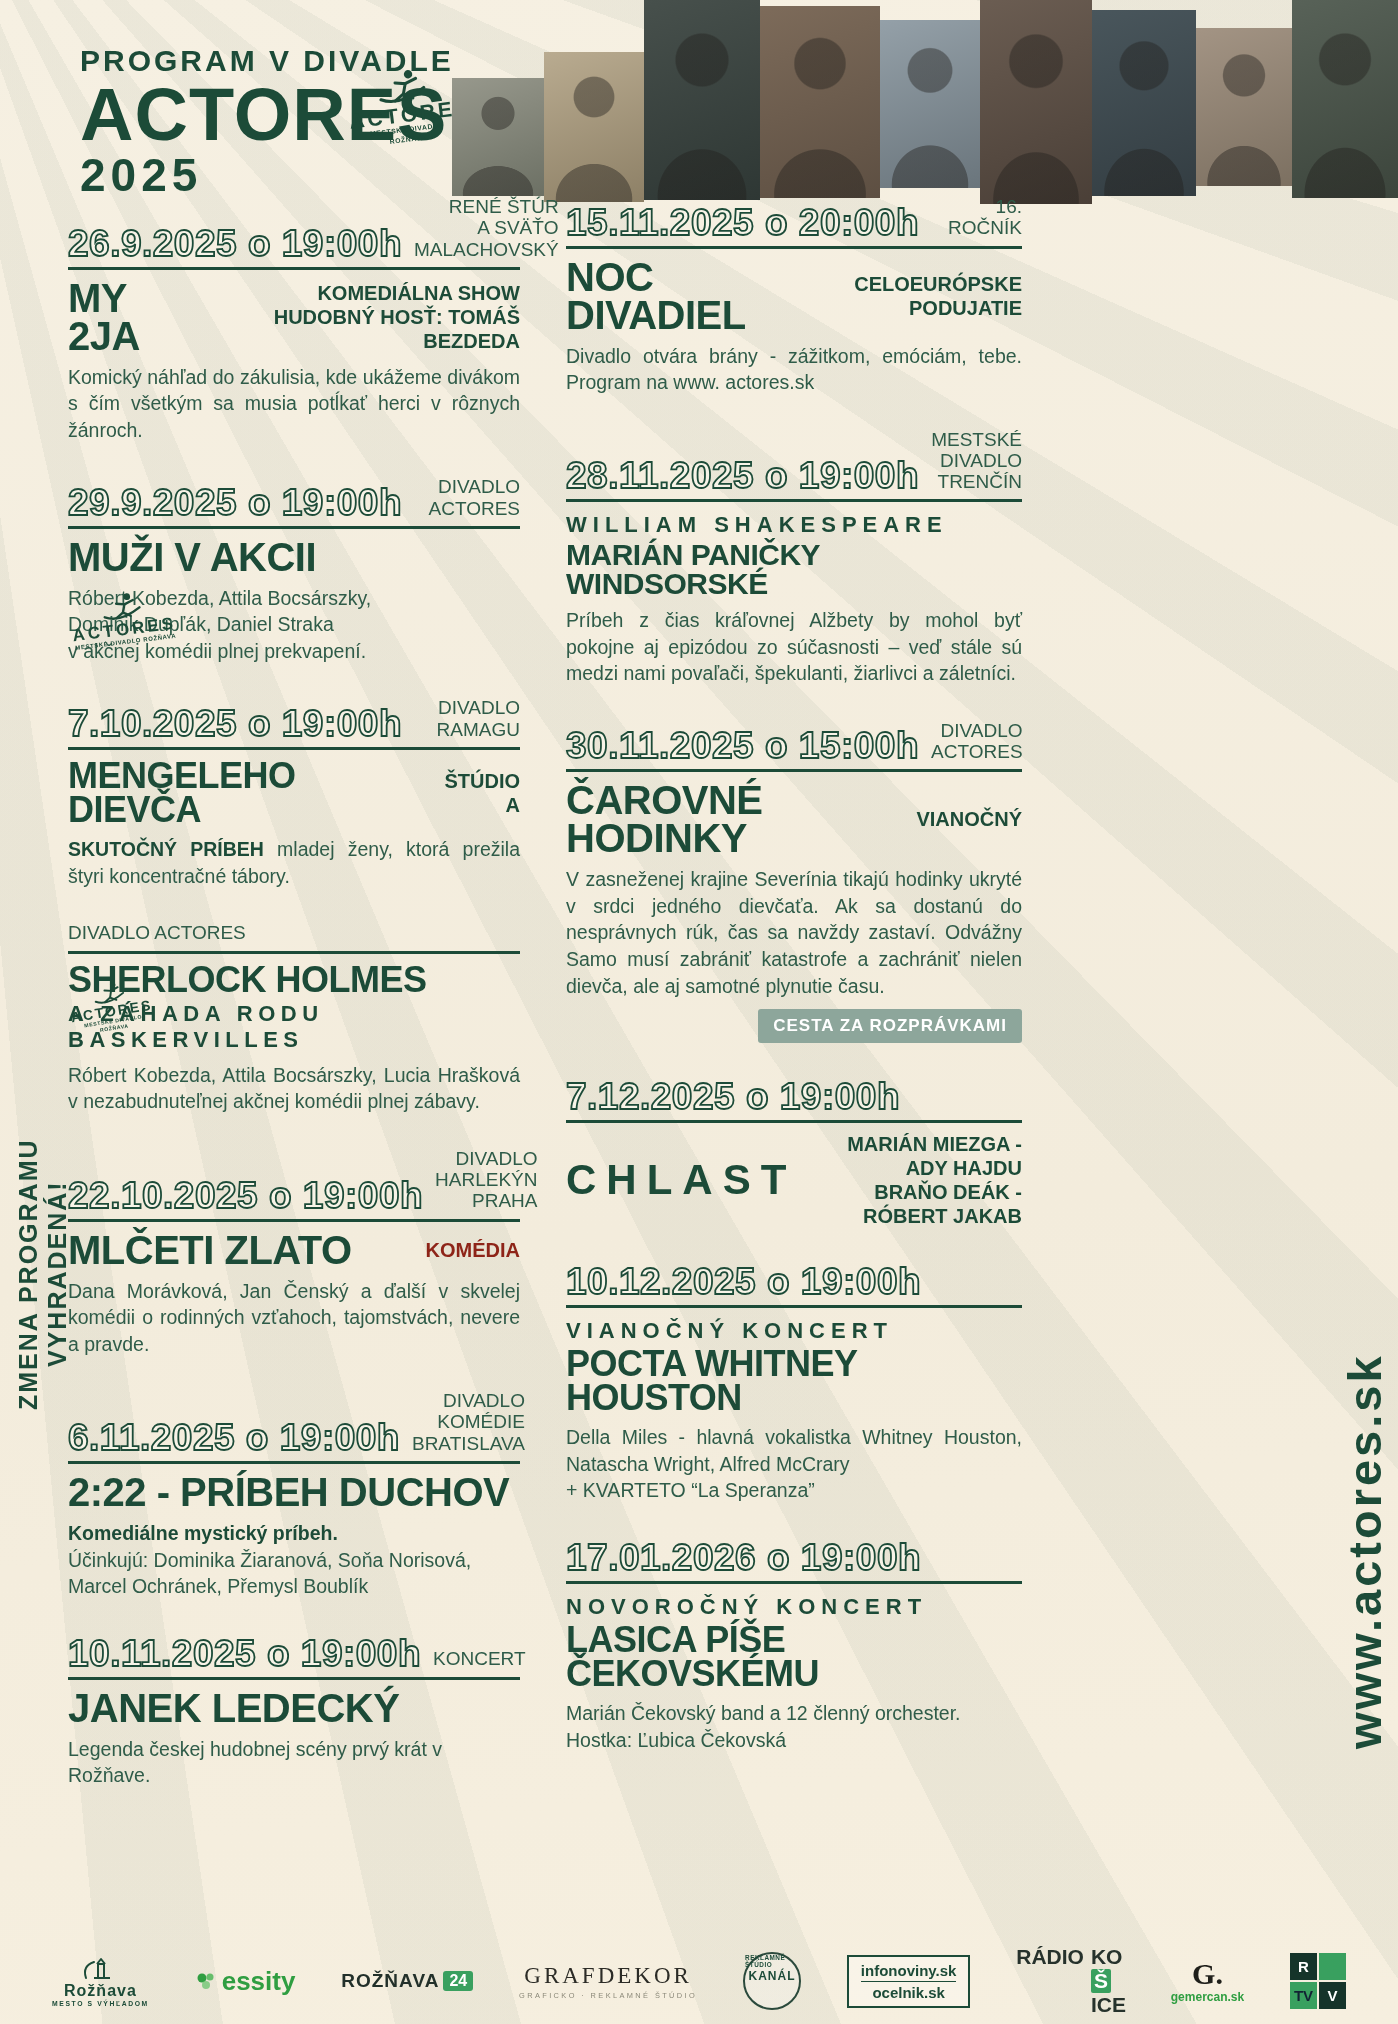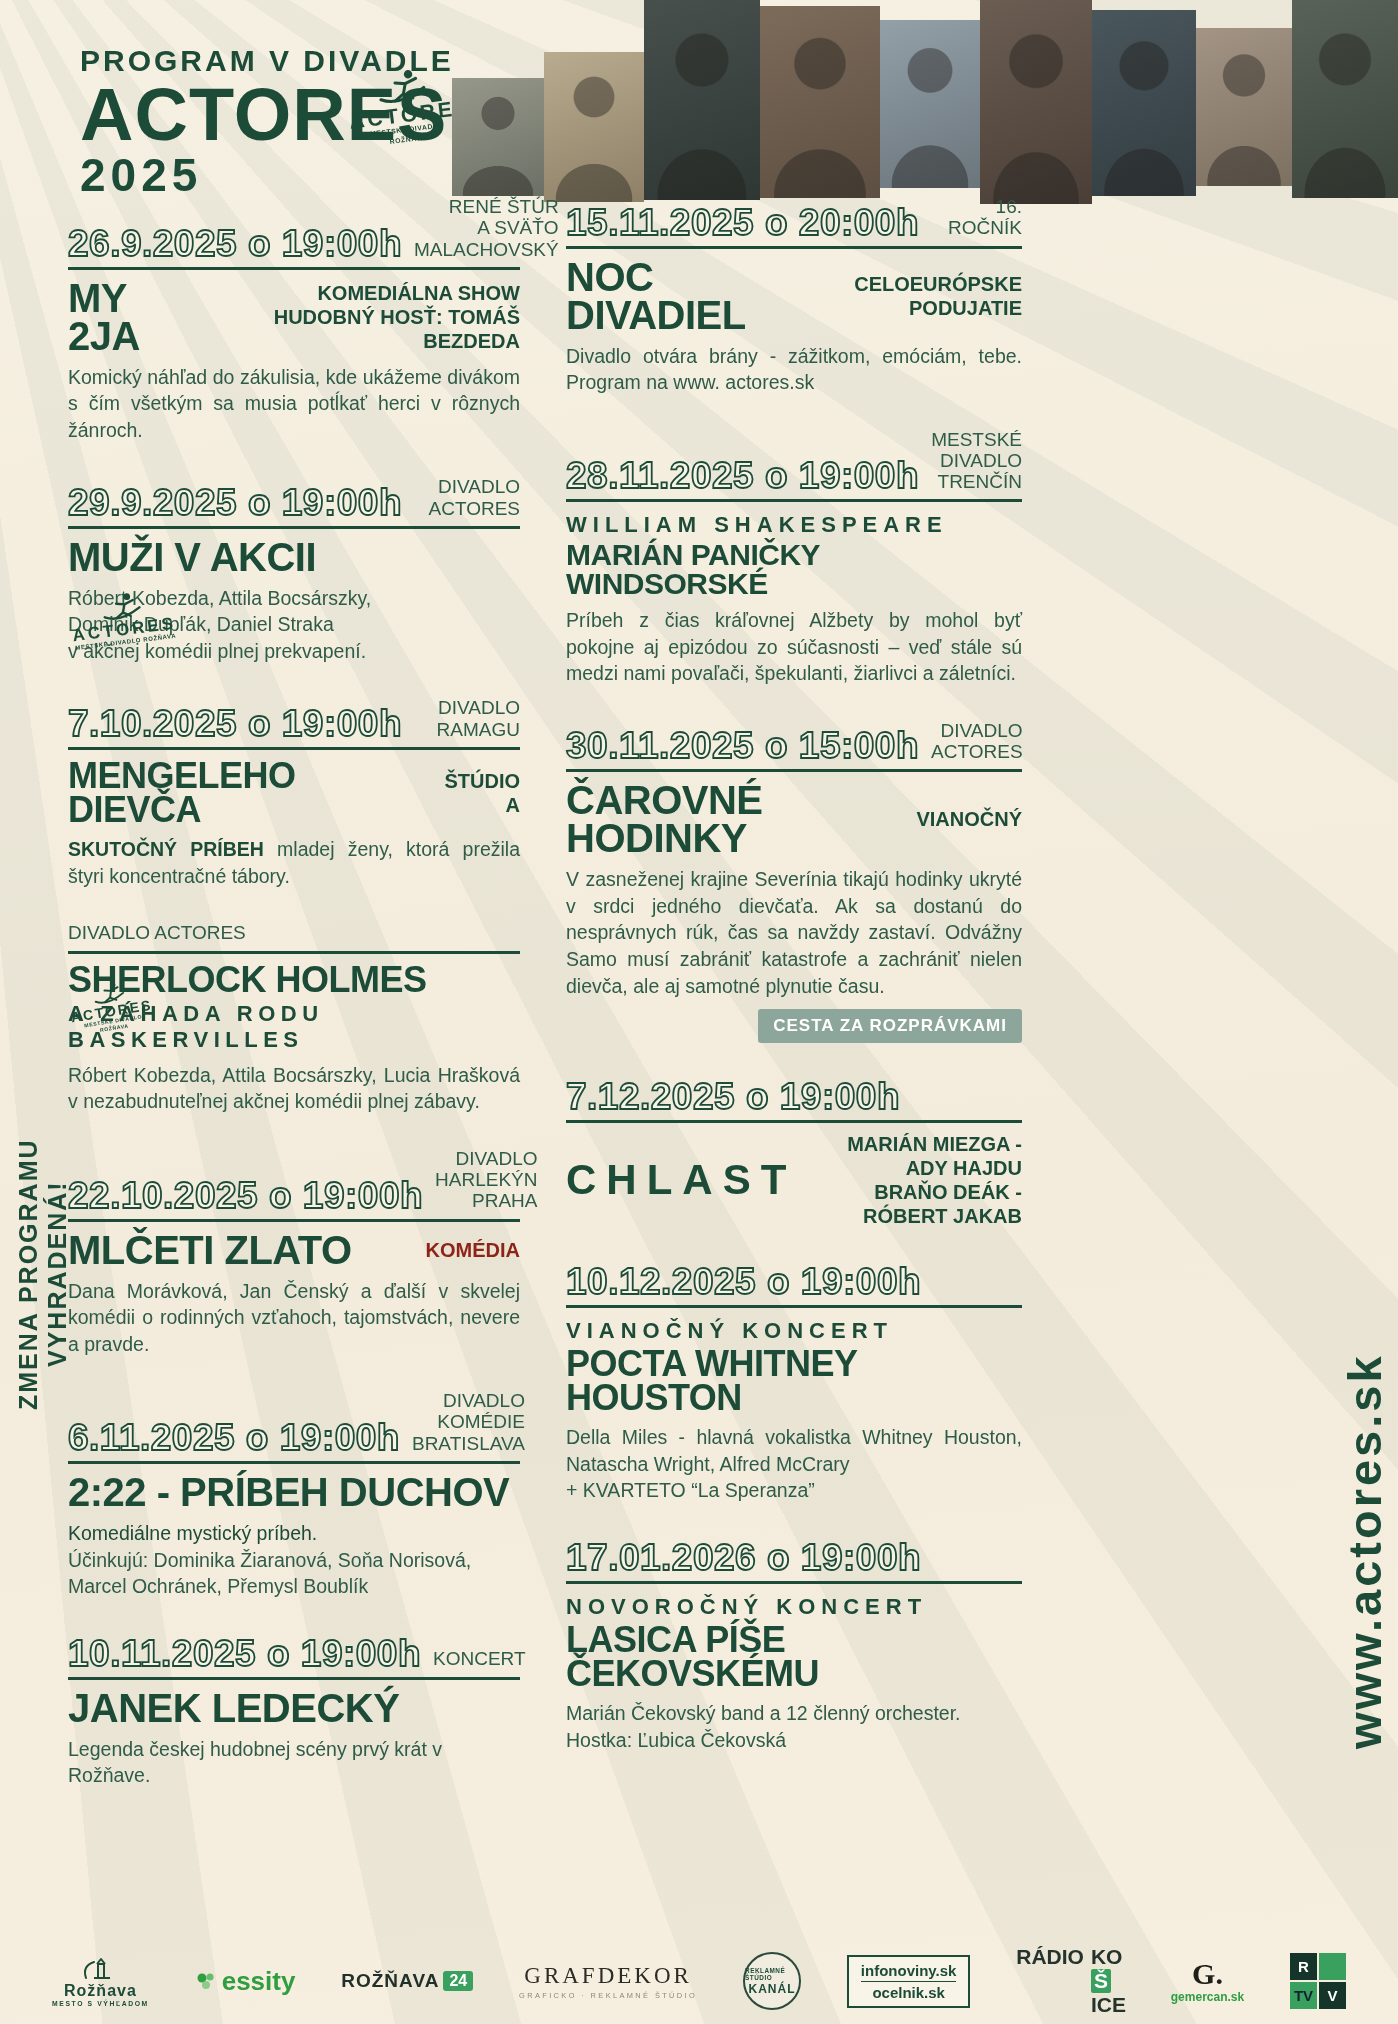--- a/index.html
+++ b/index.html
@@ -74,21 +74,21 @@
   .title.t-md{font-size:36px;}
   .title.t-sm{font-size:30px;}
   .title.t-ls{font-size:42px;letter-spacing:10px;}
   .subtitle{font-size:22px;font-weight:bold;letter-spacing:5.5px;color:var(--green);margin-top:4px;}
   .pretitle{font-size:22px;font-weight:bold;letter-spacing:6px;color:var(--green);margin-top:10px;}
   .side{font-size:20px;font-weight:bold;text-align:right;color:var(--green);line-height:1.2;}
   .side.red{color:var(--red);}
   .desc{font-size:19.5px;line-height:1.36;color:var(--green-soft);text-align:justify;margin-top:9px;}
   .desc.left{text-align:left;}
   .desc b{color:var(--green);}
-  .lead-block{display:block;font-weight:normal;color:var(--green);}
+  .lead-block{display:block;font-weight:bold;color:var(--green);}
   .descrow{display:flex;align-items:center;gap:6px;}
   .descrow .desc{flex:1;}
   .badge{display:block;width:max-content;margin-left:auto;margin-top:10px;background:var(--badge);color:#fff;
     font-weight:bold;font-size:17px;letter-spacing:1px;padding:7px 15px;border-radius:3px;}
   .note{font-size:22.5px;font-weight:bold;color:var(--green);text-align:center;line-height:1.5;margin-top:40px;}
 
   
   .rail{position:absolute;writing-mode:vertical-rl;transform:rotate(180deg);color:var(--green);font-weight:800;}
   .rail-left{left:14px;top:1056px;height:436px;font-size:25px;letter-spacing:2px;text-align:center;}
   .rail-right{right:6px;top:1140px;height:822px;font-size:47px;letter-spacing:3px;text-align:center;}
@@ -98,21 +98,21 @@
   .flogo{display:flex;flex-direction:column;align-items:center;color:var(--green);}
   .f-roznava .fname{font-size:16px;font-weight:800;letter-spacing:1px;}
   .f-roznava .ftag{font-size:6.8px;font-weight:bold;letter-spacing:1.6px;}
   .f-essity{flex-direction:row;align-items:center;gap:5px;}
   .f-essity .fname{font-size:26px;font-weight:800;color:#2f9e41;letter-spacing:0;}
   .f-r24 .row{display:flex;align-items:center;gap:4px;}
   .f-r24 .fname{font-size:19px;font-weight:800;color:#22302a;letter-spacing:1px;}
   .f-r24 .b24{background:var(--bright);color:#fff;font-weight:800;font-size:16px;padding:1px 6px;border-radius:3px;}
   .f-graf .fname{font-family:"Liberation Serif", serif;font-size:23px;letter-spacing:3px;color:#2c2c27;}
   .f-graf .ftag{font-size:7.4px;letter-spacing:2.4px;color:#8a8878;margin-top:2px;}
-  .f-kanal{width:58px;height:58px;border:2.5px solid #2b4a3c;border-radius:50%;justify-content:center;gap:1px;background:rgba(255,255,255,.25);}
+  .f-kanal{width:58px;height:58px;border:2.5px solid #2b4a3c;border-radius:50%;justify-content:flex-start;gap:1px;background:rgba(255,255,255,.25);}
   .f-kanal .ftop{font-size:6.4px;font-weight:bold;letter-spacing:.5px;}
   .f-kanal .fname{font-size:12px;font-weight:800;letter-spacing:1px;}
   .f-info{border:2.5px solid var(--green);padding:5px 12px;gap:2px;background:rgba(255,255,255,.3);}
   .f-info .l1{font-size:15px;font-weight:800;border-bottom:1.5px solid var(--green);padding-bottom:2px;}
   .f-info .l2{font-size:15px;font-weight:800;}
   .f-radio{flex-direction:row;align-items:baseline;gap:6px;}
   .f-radio .w1{font-size:21px;font-weight:800;color:#26322c;}
   .f-radio .w2{font-size:21px;font-weight:800;color:#26322c;display:flex;align-items:baseline;flex-direction:column;}
   .f-radio .chip{background:var(--bright);color:#fff;padding:0 3px;margin:0 1px;border-radius:2px;}
   .f-gem .fmark{font-family:"Liberation Serif", serif;font-size:30px;font-weight:bold;color:#1f1f1a;line-height:1;}

